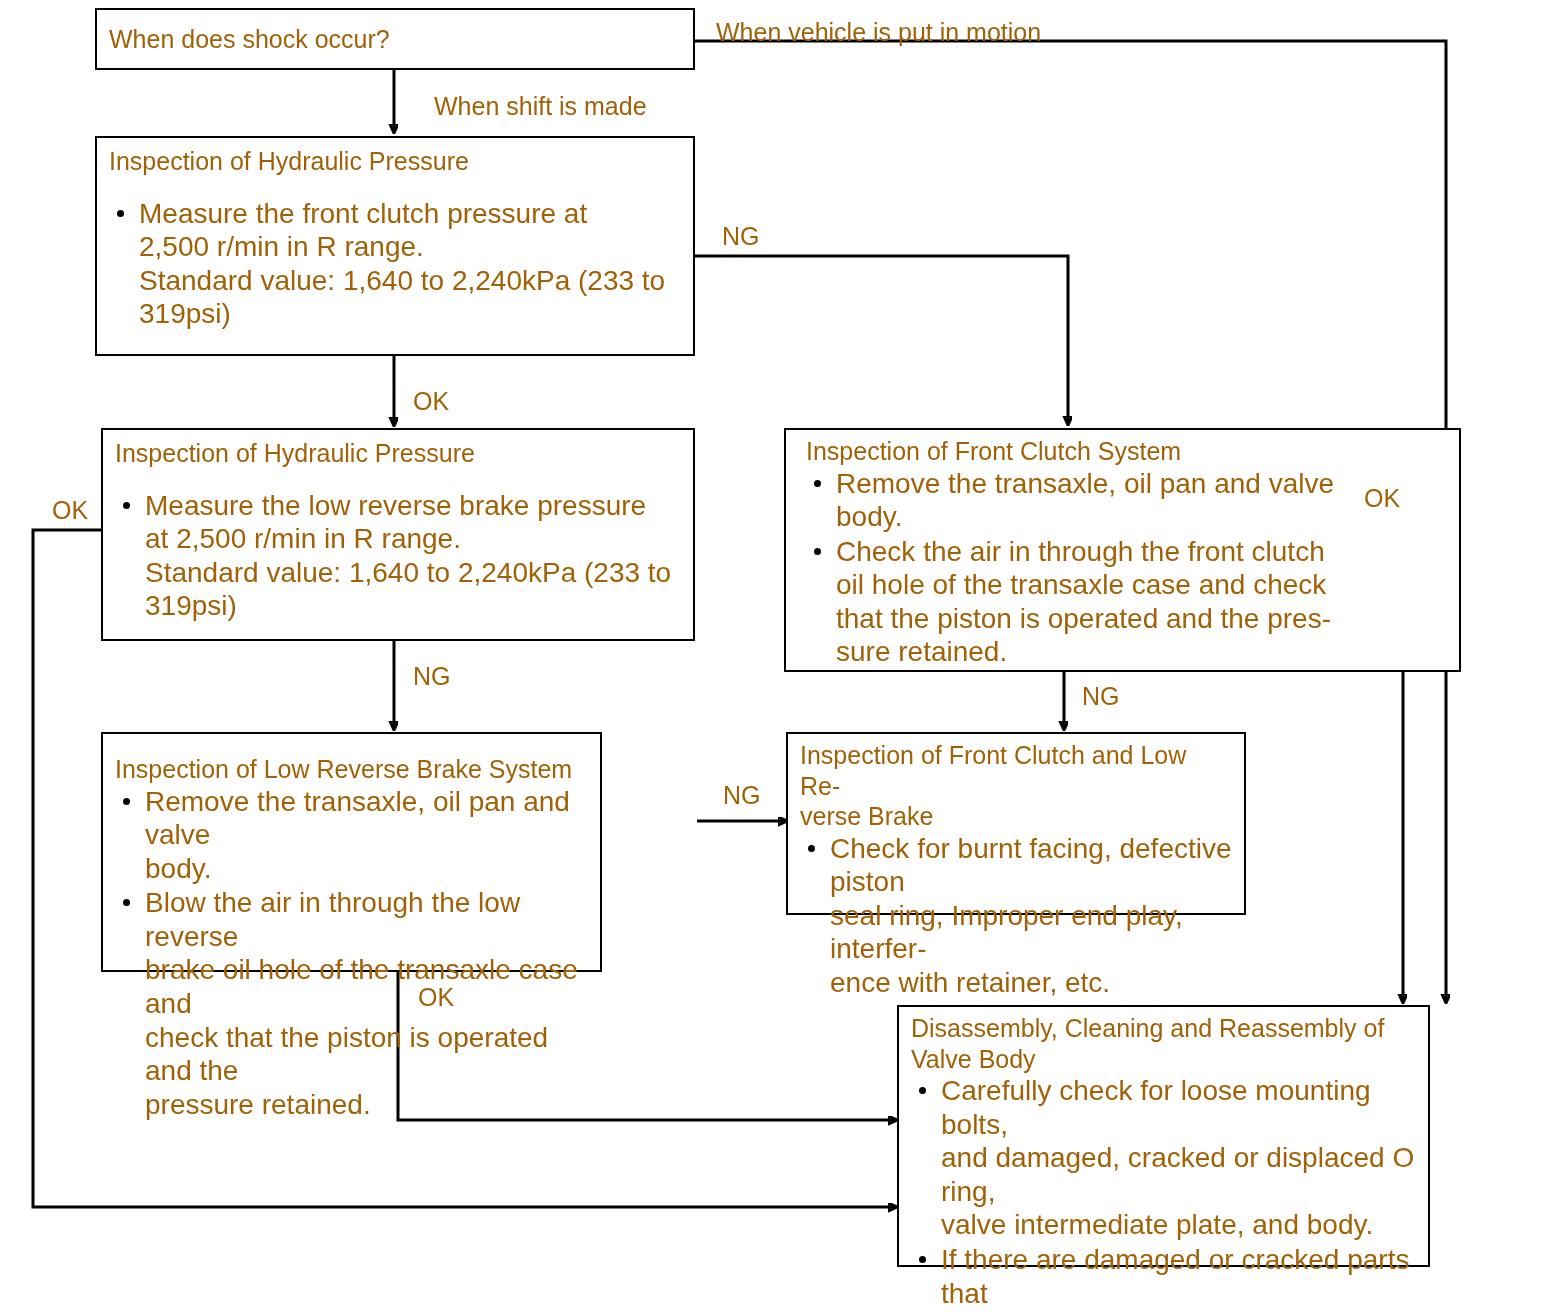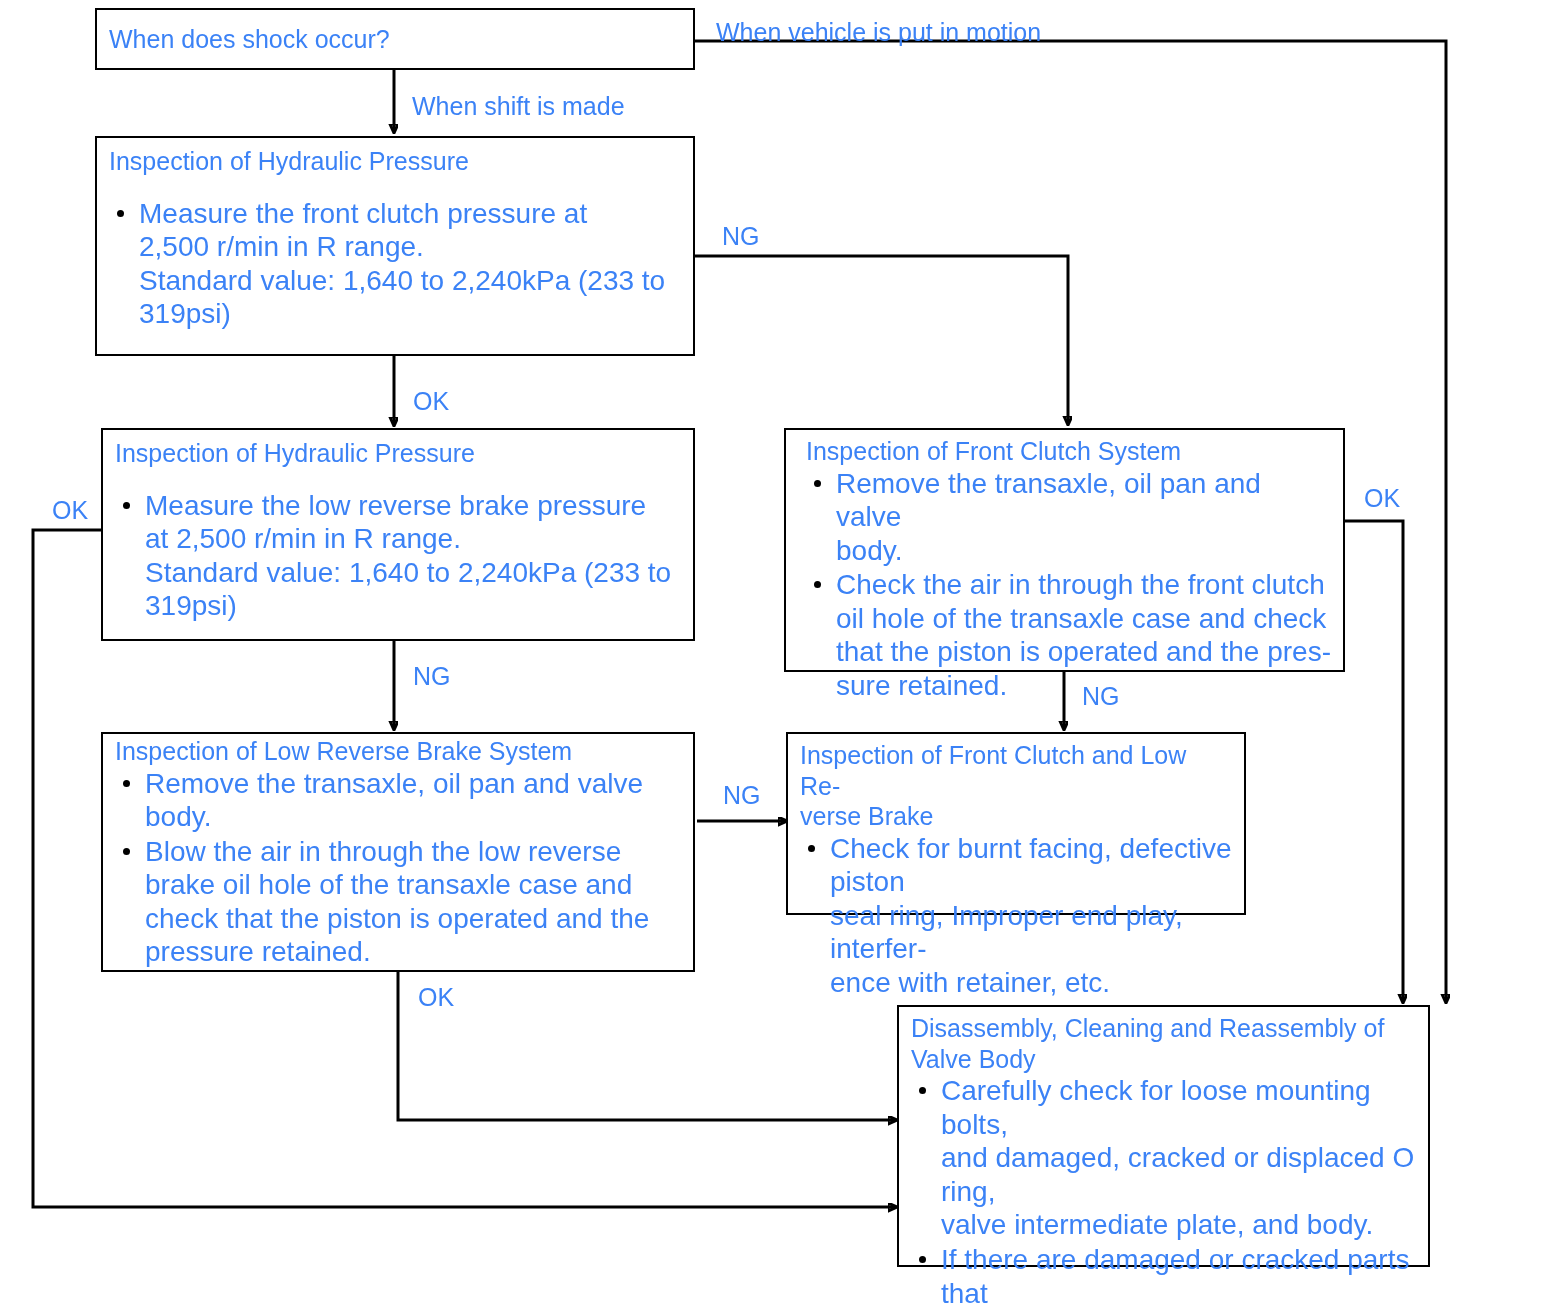--- a/index.html
+++ b/index.html
@@ -6,21 +6,21 @@
     margin: 0;
     padding: 0;
     background: #ffffff;
   }
   #canvas {
     position: relative;
     width: 1568px;
     height: 1314px;
     background: #ffffff;
     font-family: "Liberation Sans", sans-serif;
-    color: #3b82f6;
+    color: #a16207;
     overflow: hidden;
   }
   .node {
     position: absolute;
     border: 2px solid #000000;
     background: #ffffff;
     box-sizing: border-box;
     padding: 8px 12px;
   }
   .node-title {
@@ -121,33 +121,33 @@
   <div class="node" style="left:101px; top:428px; width:594px; height:213px;">
     <div class="node-title gap-title">Inspection of Hydraulic Pressure</div>
     <ul class="bullets">
       <li>Measure the low reverse brake pressure
 at 2,500 r/min in R range.
 Standard value: 1,640 to 2,240kPa (233 to
 319psi)</li>
     </ul>
   </div>
 
-  <div class="node" style="left:784px; top:428px; width:561px; height:244px; padding-top:6px;padding-left:20px;">
+  <div class="node" style="left:784px; top:428px; width:677px; height:244px; padding-top:6px;padding-left:20px;">
     <div class="node-title">Inspection of Front Clutch System</div>
     <ul class="bullets">
       <li>Remove the transaxle, oil pan and valve
 body.</li>
       <li>Check the air in through the front clutch
 oil hole of the transaxle case and check
 that the piston is operated and the pres-
 sure retained.</li>
     </ul>
   </div>
 
-  <div class="node" style="left:101px; top:732px; width:594px; height:240px; padding-top:2px;">
+  <div class="node" style="left:101px; top:732px; width:501px; height:240px; padding-top:20px;">
     <div class="node-title">Inspection of Low Reverse Brake System</div>
     <ul class="bullets">
       <li>Remove the transaxle, oil pan and valve
 body.</li>
       <li>Blow the air in through the low reverse
 brake oil hole of the transaxle case and
 check that the piston is operated and the
 pressure retained.</li>
     </ul>
   </div>
@@ -170,21 +170,21 @@
 and damaged, cracked or displaced O ring,
 valve intermediate plate, and body.</li>
       <li>If there are damaged or cracked parts that
 appear to be unrepairable, replace the
 valve body as an assembly.</li>
     </ul>
   </div>
 
   <div class="edge-label" style="left:716px; top:20px;">When vehicle is put in motion</div>
 
-  <div class="edge-label" style="left:412px; top:94px;">When shift is made</div>
+  <div class="edge-label" style="left:434px; top:94px;">When shift is made</div>
 
   <div class="edge-label" style="left:722px; top:224px;">NG</div>
 
   <div class="edge-label" style="left:413px; top:389px;">OK</div>
 
   <div class="edge-label" style="left:52px; top:498px;">OK</div>
 
   <div class="edge-label" style="left:1364px; top:486px;">OK</div>
 
   <div class="edge-label" style="left:413px; top:664px;">NG</div>

